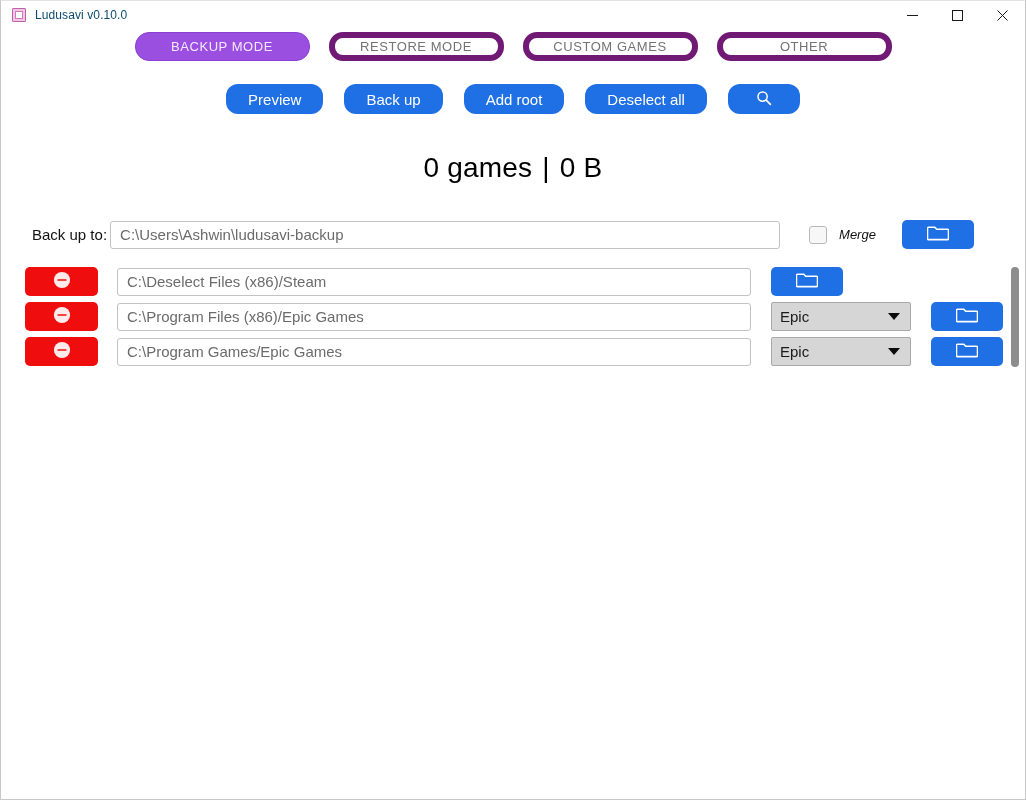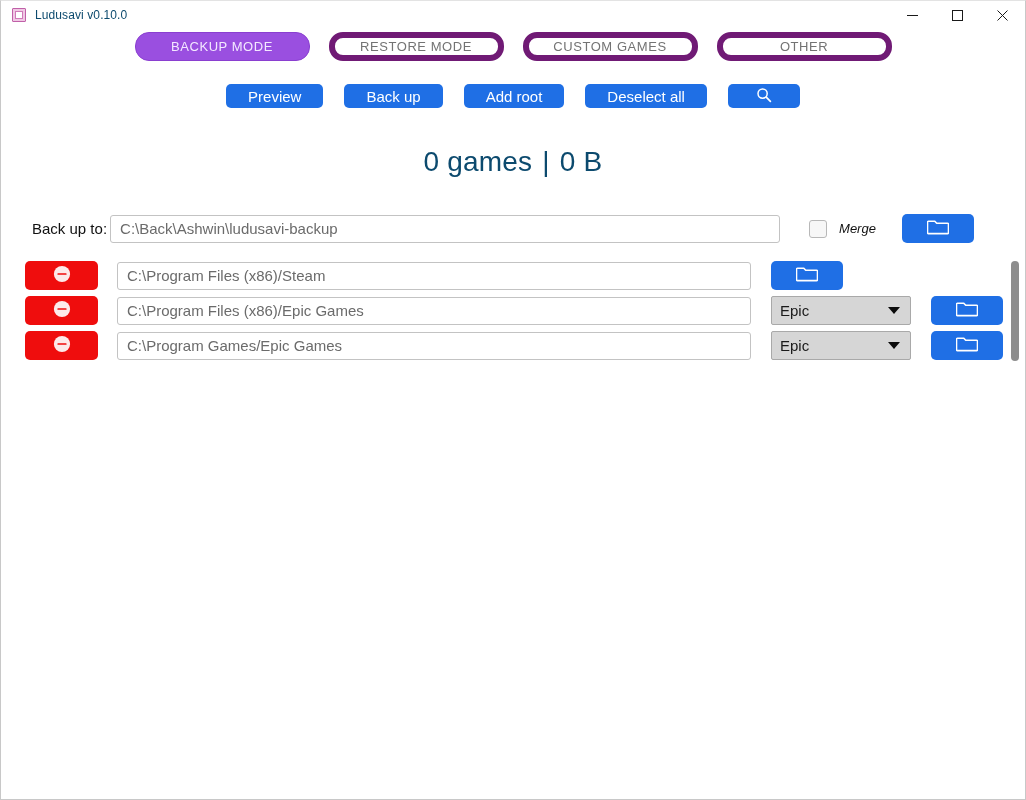--- a/index.html
+++ b/index.html
@@ -122,42 +122,42 @@
   }
 
   
   #action-row {
     display: flex;
     justify-content: center;
     gap: 21px;
     margin-top: 23px;
   }
   .action-btn {
-    height: 24px;
+    height: 30px;
     padding: 0 22px;
-    border-radius: 5px;
+    border-radius: 12px;
     background: #1f6fe5;
     color: #ffffff;
     font-size: 15px;
     border: none;
     display: flex;
     align-items: center;
     justify-content: center;
     cursor: pointer;
     font-family: "Liberation Sans", sans-serif;
     white-space: nowrap;
   }
   .action-btn.icon-only { width: 72px; padding: 0; }
 
   
   #summary {
     text-align: center;
     margin-top: 38px;
     font-size: 28px;
-    color: #0c4a6e;
+    color: #000000;
     font-weight: 400;
     letter-spacing: 0.2px;
   }
   #summary .sep { padding: 0 10px; }
 
   
   #backup-row {
     display: flex;
     align-items: center;
     margin-top: 36px;
@@ -357,21 +357,21 @@
       </span>
     </div>
   </div>
 
   <div id="summary">
     <span>0 games</span><span class="sep">|</span><span>0 B</span>
   </div>
 
   <div id="backup-row">
     <div id="backup-label">Back up to:</div>
-    <div id="backup-path" class="text-field" title="C:\Users\Ashwin\ludusavi-backup">C:\Back\Ashwin\ludusavi-backup</div>
+    <div id="backup-path" class="text-field" title="C:\Users\Ashwin\ludusavi-backup">C:\Users\Ashwin\ludusavi-backup</div>
     <div id="merge-box"></div>
     <div id="merge-label">Merge</div>
     <div id="backup-folder-btn" class="folder-btn">
       <span>
         <svg width="22" height="17" viewBox="0 0 22 17">
           <path d="M1.4 3.2 h6.4 l1.9 2.1 h10.9 a0.9 0.9 0 0 1 0.9 0.9 v8.5 a0.9 0.9 0 0 1 -0.9 0.9 h-19.2 a0.9 0.9 0 0 1 -0.9 -0.9 v-10.6 a0.9 0.9 0 0 1 0.9 -0.9 z" fill="none" stroke="#ffffff" stroke-width="1.6" stroke-linejoin="round"></path>
         </svg>
       </span>
     </div>
   </div>
@@ -380,21 +380,21 @@
 
     <div class="root-row">
       <div class="remove-btn">
         <span>
           <svg width="18" height="18" viewBox="0 0 18 18">
             <circle cx="9" cy="9" r="8.1" fill="#fdeaea"></circle>
             <line x1="5.2" y1="9" x2="12.8" y2="9" stroke="#ef0d0d" stroke-width="1.7" stroke-linecap="round"></line>
           </svg>
         </span>
       </div>
-      <div class="text-field root-path">C:\Program Files (x86)/Steam</div>
+      <div class="text-field root-path">C:\Deselect Files (x86)/Steam</div>
       <div class="folder-btn root-folder-btn">
         <span>
           <svg width="22" height="17" viewBox="0 0 22 17">
             <path d="M1.4 3.2 h6.4 l1.9 2.1 h10.9 a0.9 0.9 0 0 1 0.9 0.9 v8.5 a0.9 0.9 0 0 1 -0.9 0.9 h-19.2 a0.9 0.9 0 0 1 -0.9 -0.9 v-10.6 a0.9 0.9 0 0 1 0.9 -0.9 z" fill="none" stroke="#ffffff" stroke-width="1.6" stroke-linejoin="round"></path>
           </svg>
         </span>
       </div>
     </div>
 
     <div class="root-row">

